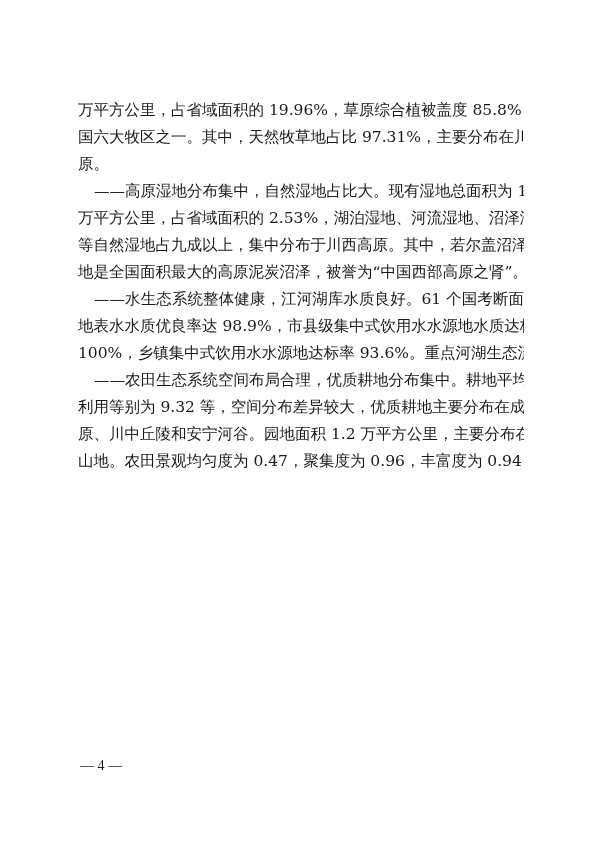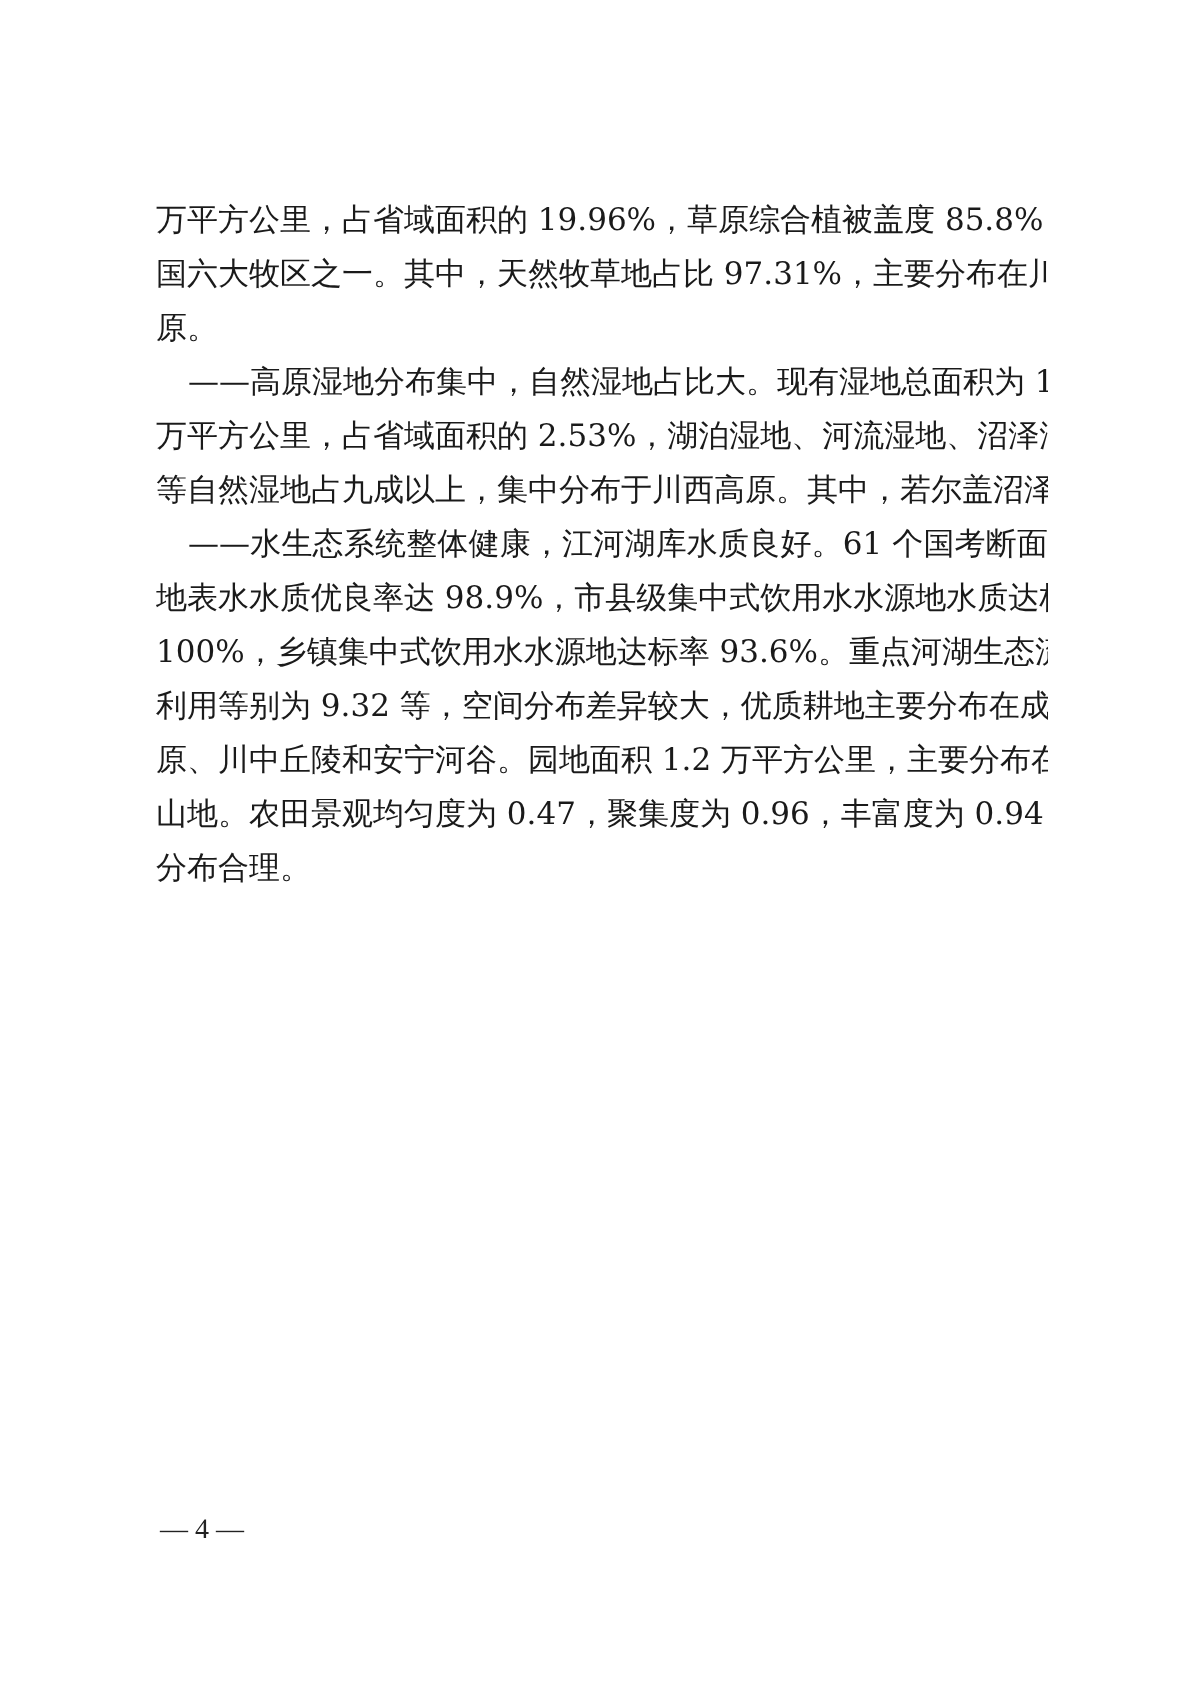--- a/index.html
+++ b/index.html
@@ -21,29 +21,30 @@
   <div>
     <div class="line">万平方公里，占省域面积的 19.96%，草原综合植被盖度 85.8%，是我</div>
     <div class="line">国六大牧区之一。其中，天然牧草地占比 97.31%，主要分布在川西高</div>
     <div class="line last">原。</div>
   </div>
 
   <div>
     <div class="line indent">——高原湿地分布集中，自然湿地占比大。现有湿地总面积为 1.23</div>
     <div class="line">万平方公里，占省域面积的 2.53%，湖泊湿地、河流湿地、沼泽湿地</div>
     <div class="line">等自然湿地占九成以上，集中分布于川西高原。其中，若尔盖沼泽湿</div>
+    <div class="line">地是全国面积最大的高原泥炭沼泽，被誉为“中国西部高原之肾”。</div>
   </div>
 
   <div>
     <div class="line indent">——水生态系统整体健康，江河湖库水质良好。61 个国考断面</div>
     <div class="line">地表水水质优良率达 98.9%，市县级集中式饮用水水源地水质达标率</div>
     <div class="line">100%，乡镇集中式饮用水水源地达标率 93.6%。重点河湖生态流量保</div>
   </div>
 
   <div>
+    <div class="line indent">——农田生态系统空间布局合理，优质耕地分布集中。耕地平均</div>
     <div class="line">利用等别为 9.32 等，空间分布差异较大，优质耕地主要分布在成都平</div>
     <div class="line">原、川中丘陵和安宁河谷。园地面积 1.2 万平方公里，主要分布在盆周</div>
     <div class="line">山地。农田景观均匀度为 0.47，聚集度为 0.96，丰富度为 0.94，空间</div>
-    <div class="line last">分布合理。</div>
   </div>
 </div>
 
 <div class="footer">— 4 —</div>
 
 </body></html>

